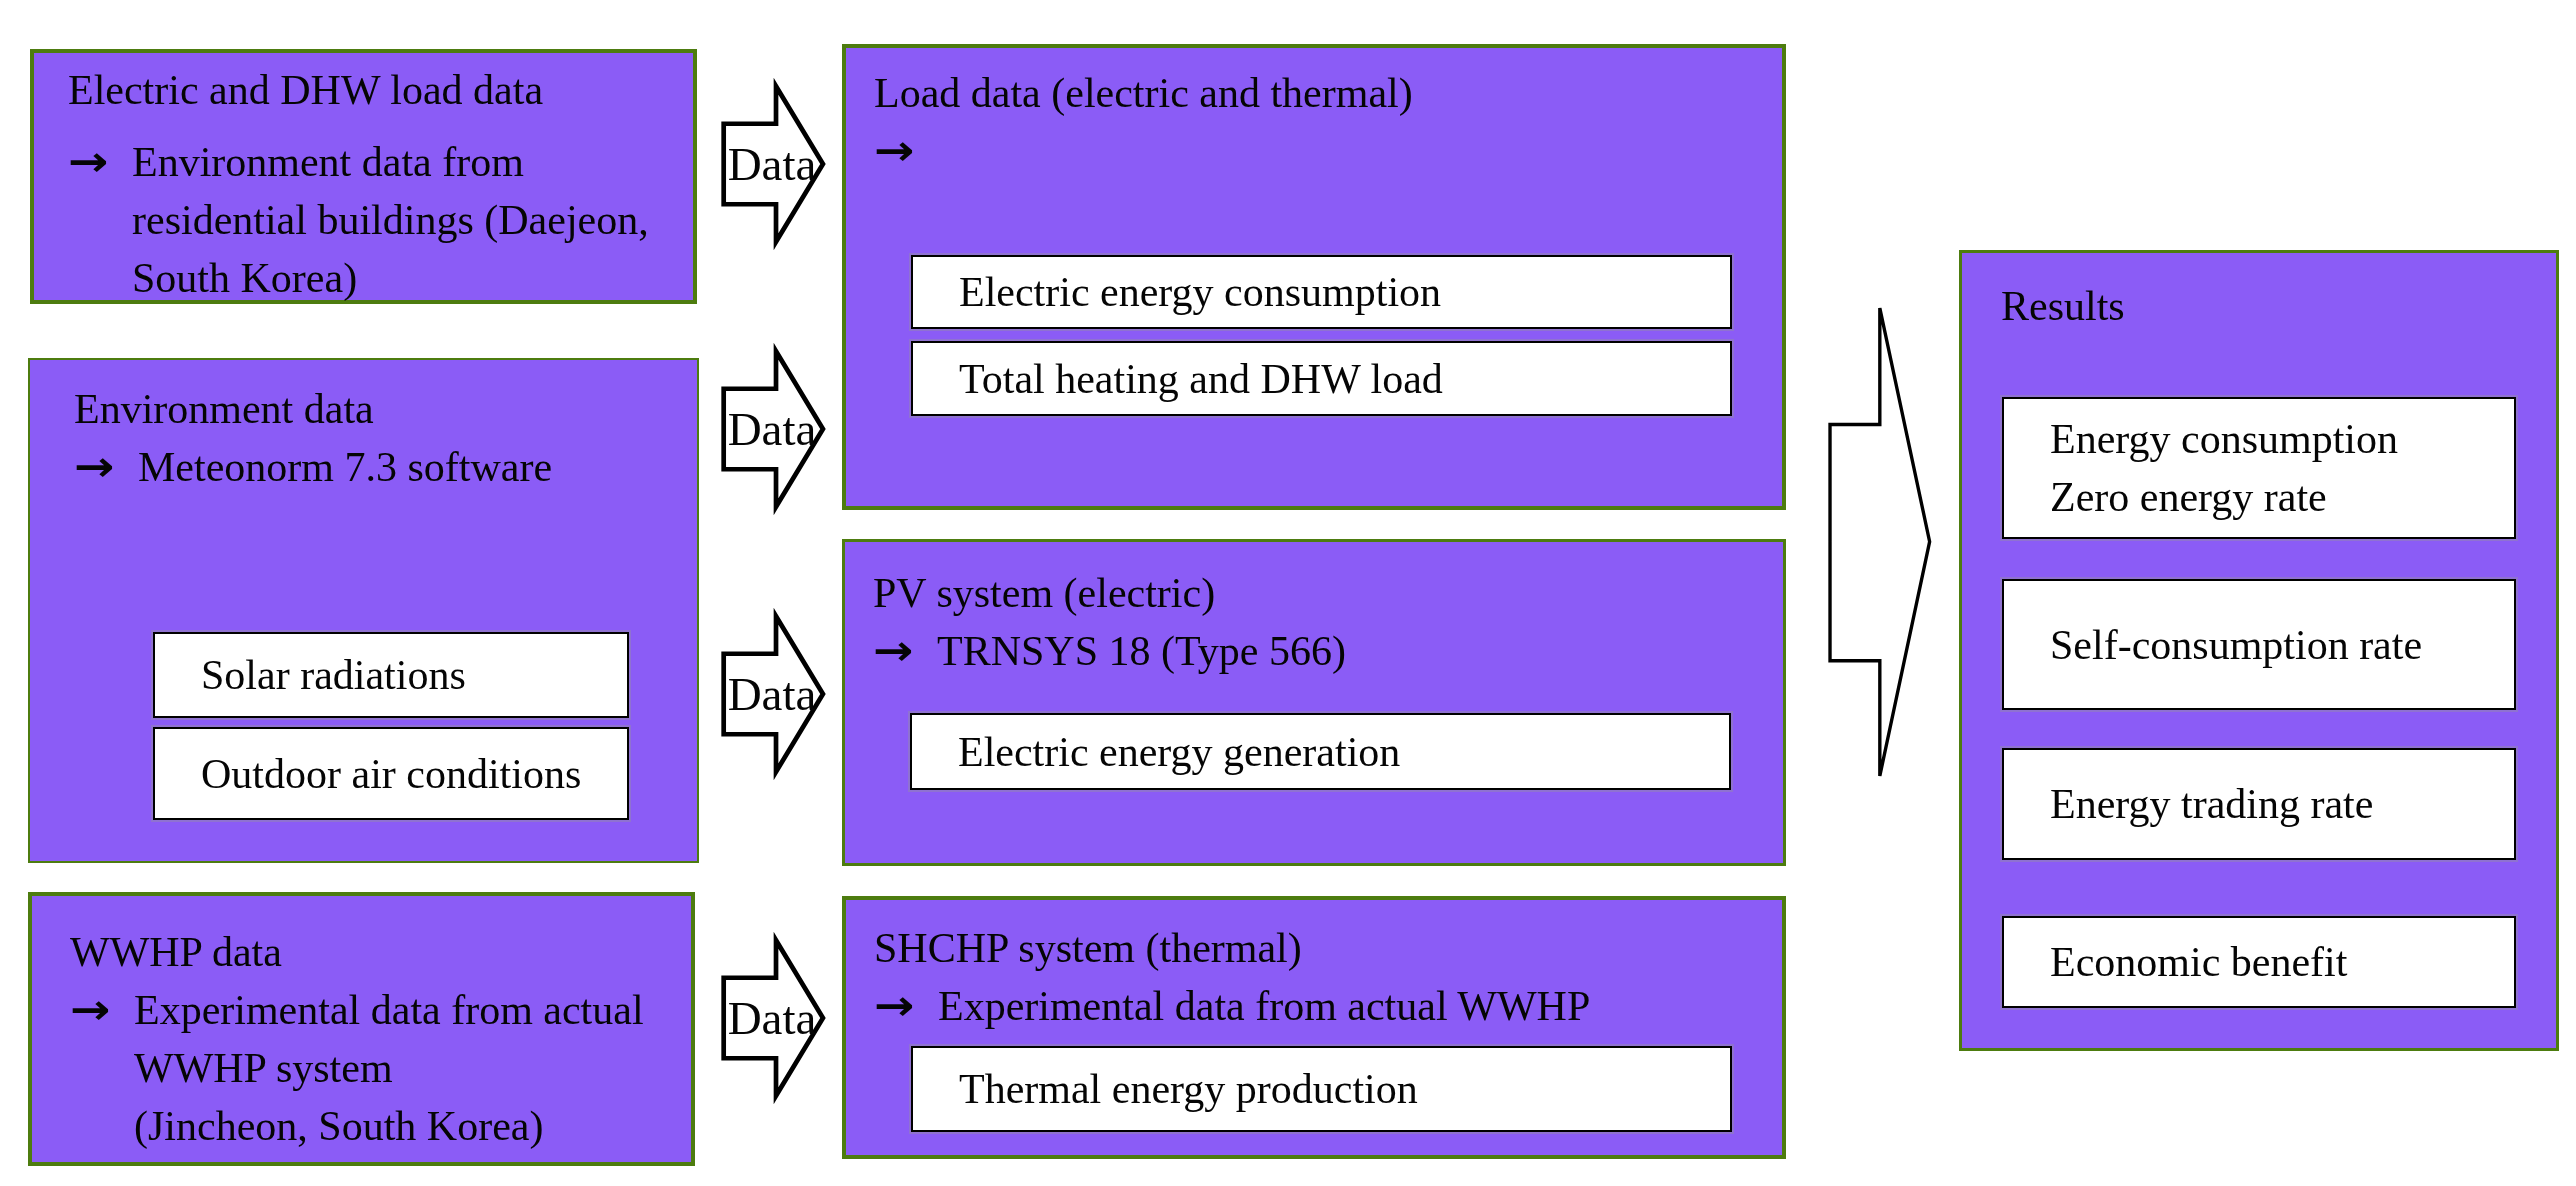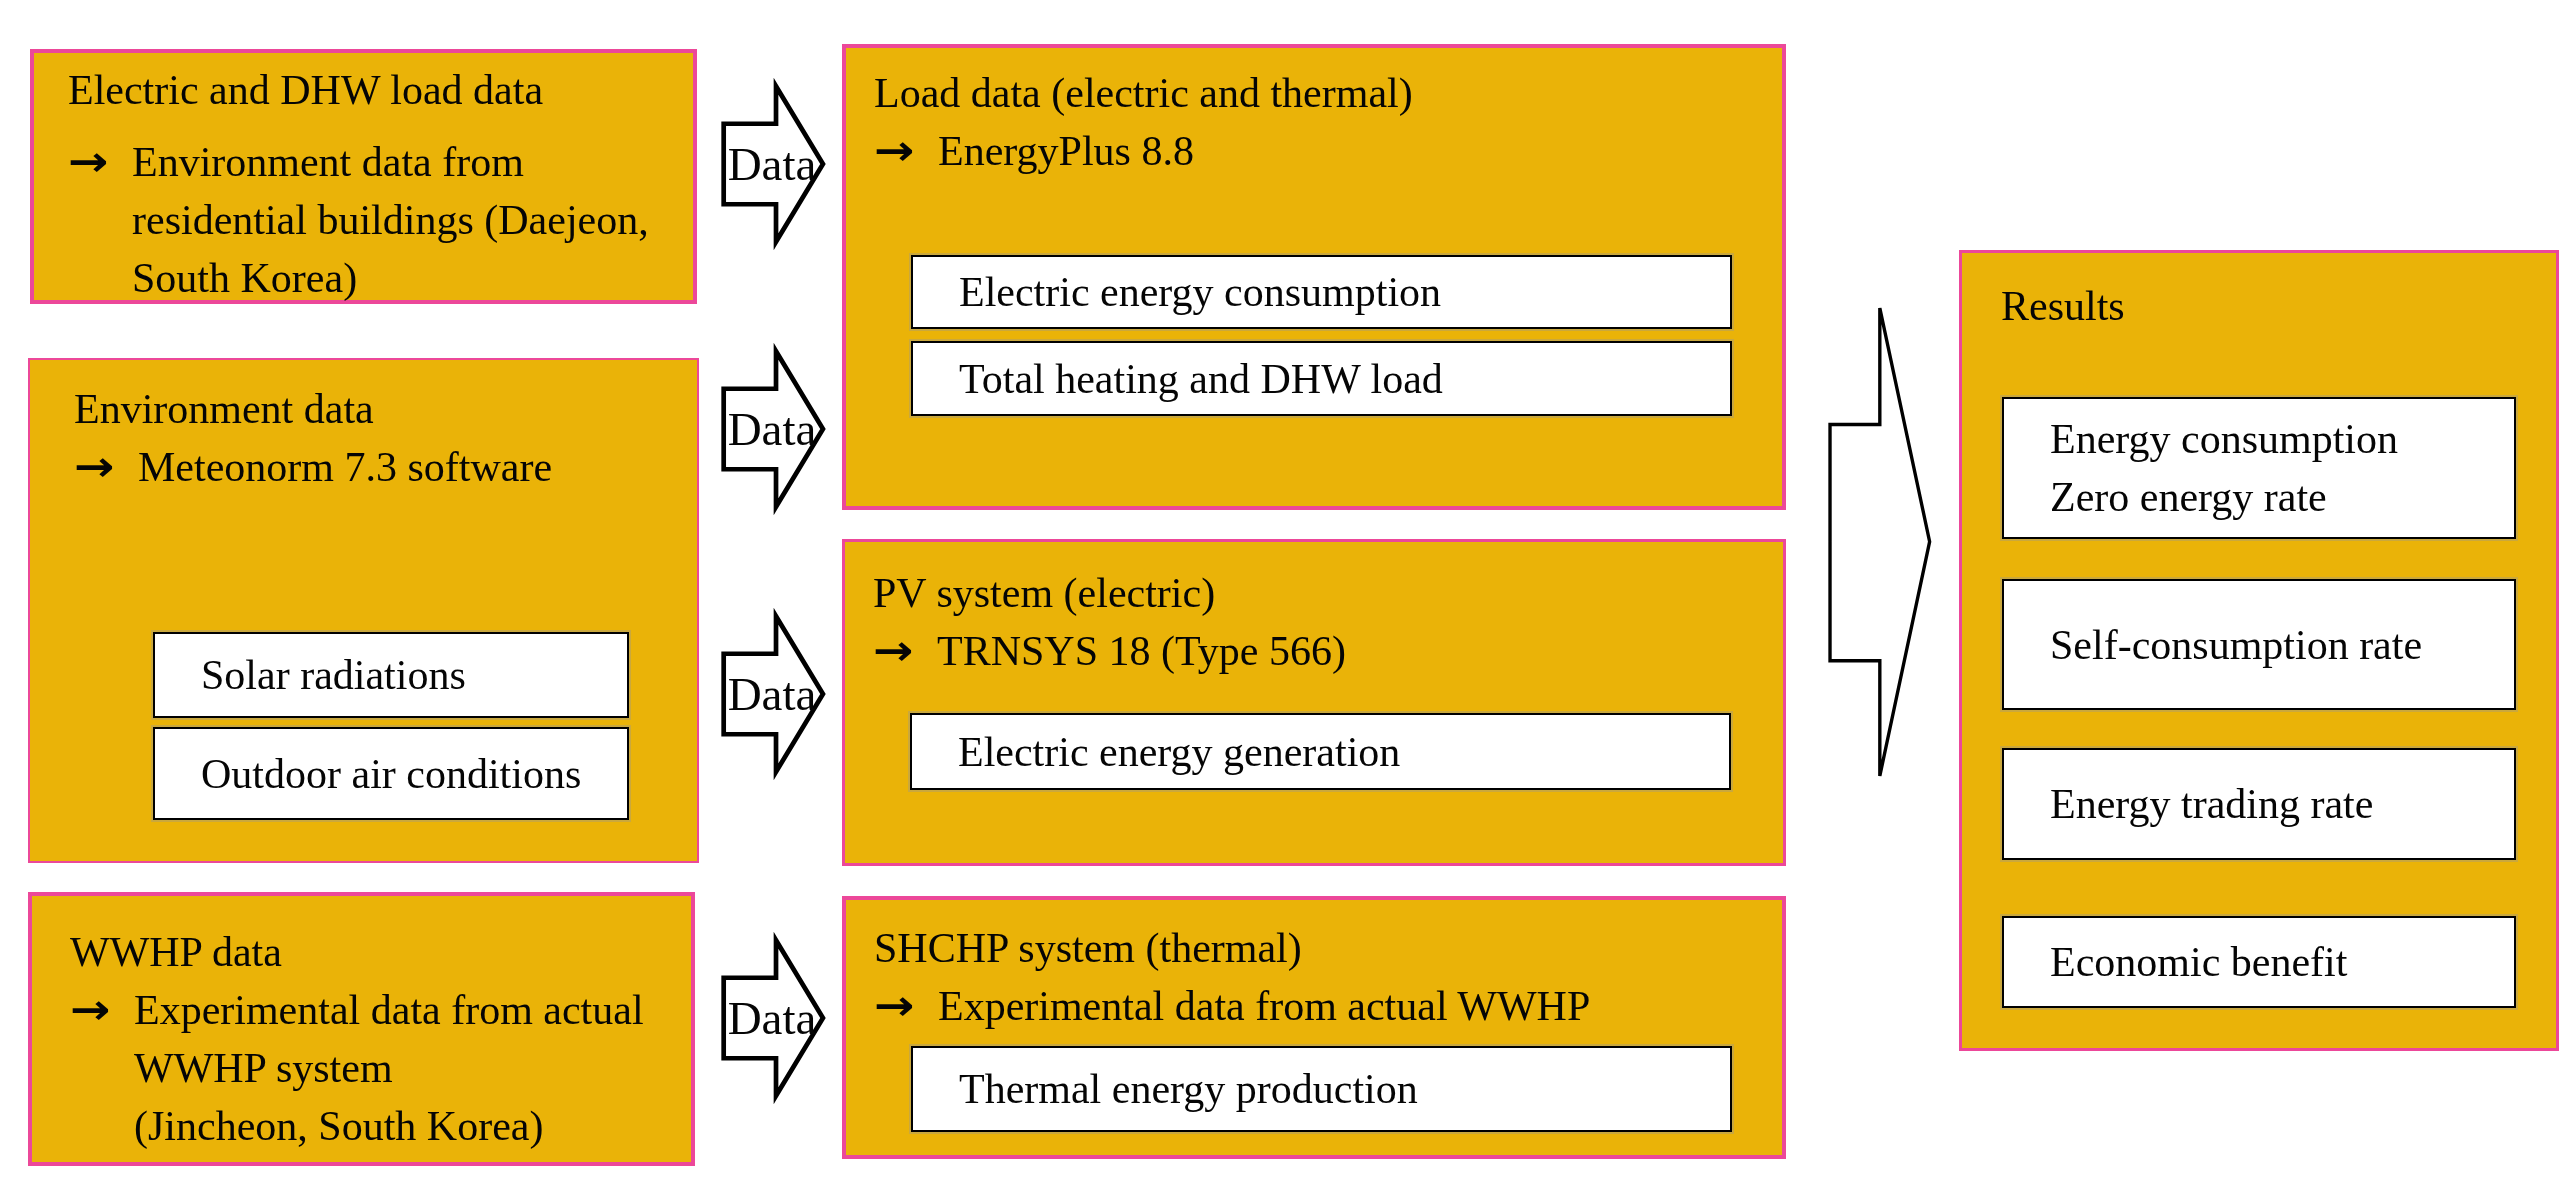--- a/index.html
+++ b/index.html
@@ -11,22 +11,22 @@
     position: relative;
     width: 2576px;
     height: 1186px;
     background: #ffffff;
     font-family: "Liberation Serif", "DejaVu Serif", serif;
     color: #050505;
     overflow: hidden;
   }
   .obox {
     position: absolute;
-    background: #eab308;
-    border: 4px solid #ec4899;
+    background: #8b5cf6;
+    border: 4px solid #4d7c0f;
     box-sizing: border-box;
   }
   .ibox {
     position: absolute;
     background: #ffffff;
     border: 2.7px solid #000000;
     outline: 2px solid rgba(150,150,150,0.38);
     box-sizing: border-box;
     display: flex;
     align-items: center;
@@ -144,23 +144,20 @@
     <svg width="106" height="164" viewBox="0 0 158 244">
       <polygon points="4,62 82,62 82,6 152,122 82,238 82,182 4,182" fill="#ffffff" stroke="#000000" stroke-width="7" stroke-linejoin="miter"></polygon>
     </svg>
     <div class="arrow-label">Data</div>
   </div>
 
   <div class="obox" style="left:842px; top:44px; width:944px; height:466px; border-width:4px; padding:16px 20px 0 28px;">
     <div class="title-line">Load data (electric and thermal)</div>
     <div class="bullet">
       <span class="arr">→</span>
-      <span class="btxt">
-        <div class="line">EnergyPlus 8.8</div>
-      </span>
     </div>
     <div class="ibox" style="left:65px; top:207px; width:821px; height:74px;">
       <span class="line">Electric energy consumption</span>
     </div>
     <div class="ibox" style="left:65px; top:293px; width:821px; height:75px;">
       <span class="line">Total heating and DHW load</span>
     </div>
   </div>
 
   <div class="obox" style="left:842px; top:539px; width:944px; height:327px; border-width:3.4px; padding:21.6px 20px 0 28px;">

